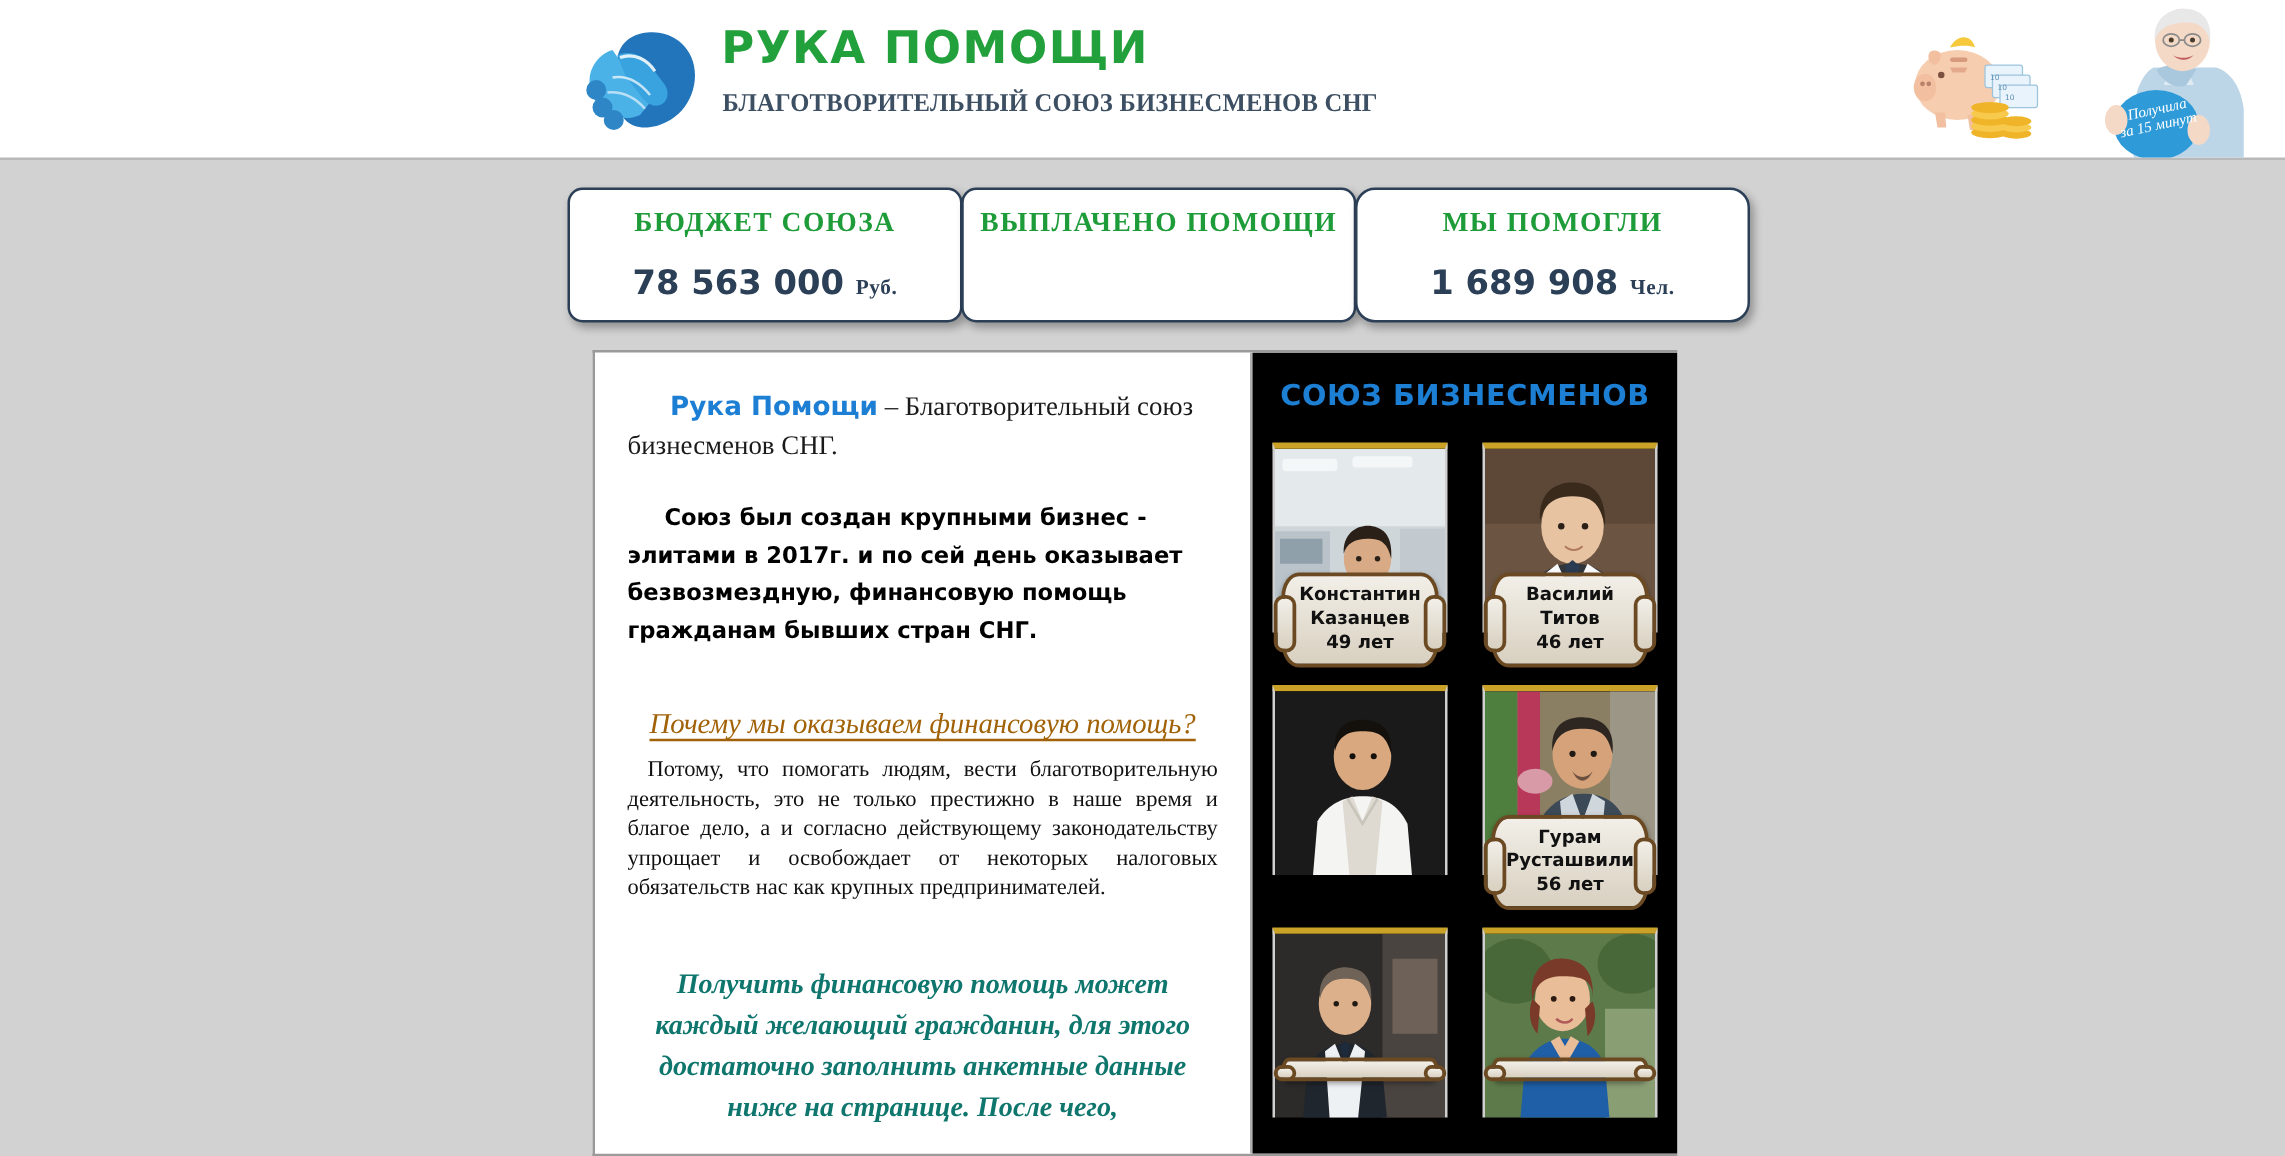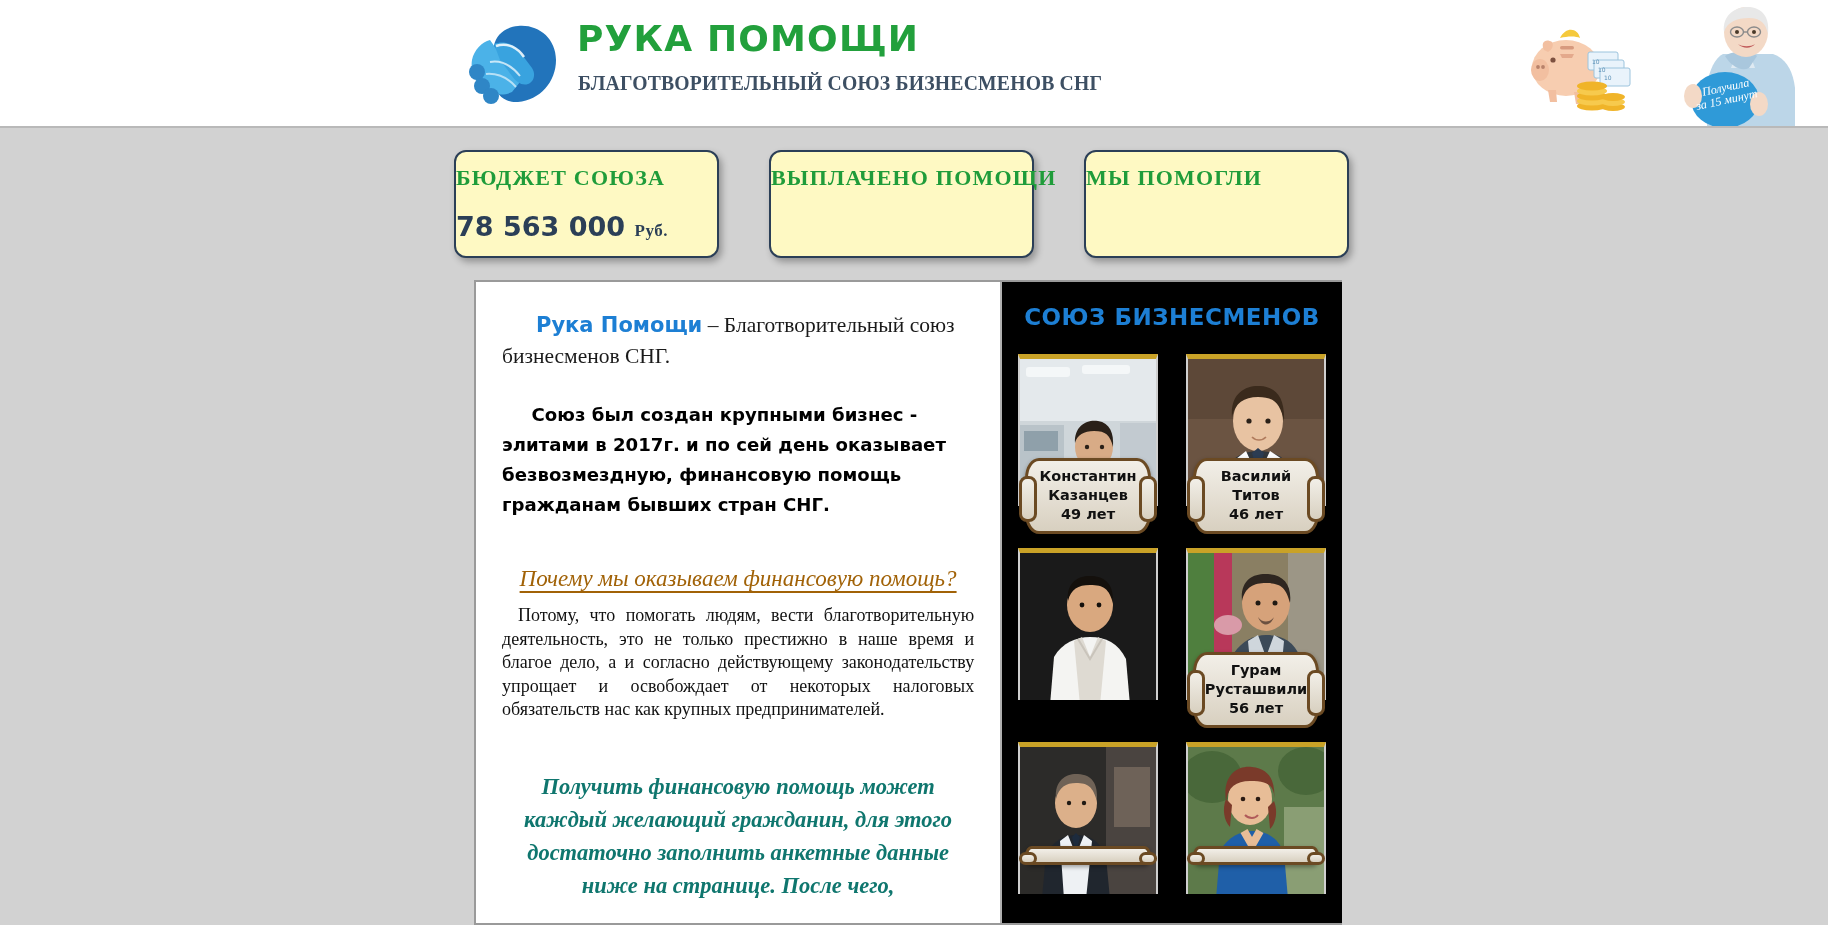--- a/index.html
+++ b/index.html
@@ -41,30 +41,30 @@
   }
 
   
   .piggy-wrap { position: absolute; left: 1060px; top: 16px; width: 130px; height: 100px; }
   .lady-wrap { position: absolute; left: 1205px; top: 4px; width: 140px; height: 124px; }
 
   
   .stats { position: absolute; left: 0; top: 150px; width: 1828px; height: 110px; }
   .stat-card {
     position: absolute; top: 0;
-    width: 265px; height: 108px;
-    background: #fef9c3;
+    width: 316px; height: 108px;
+    background: #ffffff;
     border: 2px solid #2b3f57;
     border-radius: 12px;
     box-shadow: 3px 4px 7px rgba(0,0,0,0.30);
-    text-align: left;
+    text-align: center;
   }
   .stat-card.c1 { left: 454px; }
   .stat-card.c2 { left: 769px; }
-  .stat-card.c3 { left: 1084px; }
+  .stat-card.c3 { left: 1084px; border-radius: 16px; }
   .stat-title {
     margin-top: 13px;
     font-family: "Liberation Serif", serif;
     font-weight: bold; font-size: 22px;
     letter-spacing: 1.2px; color: #1f9c3a;
     white-space: nowrap;
   }
   .stat-value {
     margin-top: 20px;
     font-family: "DejaVu Sans", sans-serif;
@@ -294,20 +294,24 @@
       <span class="stat-unit">Руб.</span>
     </div>
   </div>
 
   <div class="stat-card c2">
     <div class="stat-title">ВЫПЛАЧЕНО ПОМОЩИ</div>
   </div>
 
   <div class="stat-card c3">
     <div class="stat-title">МЫ ПОМОГЛИ</div>
+    <div class="stat-value">
+      <span>1 689 908</span>
+      <span class="stat-unit">Чел.</span>
+    </div>
   </div>
 
 </div>
 
 <div class="panel">
 
   <div class="article">
     <div class="lede">
       <span class="hl">Рука Помощи</span><span> – Благотворительный союз бизнесменов СНГ.</span>
     </div>

